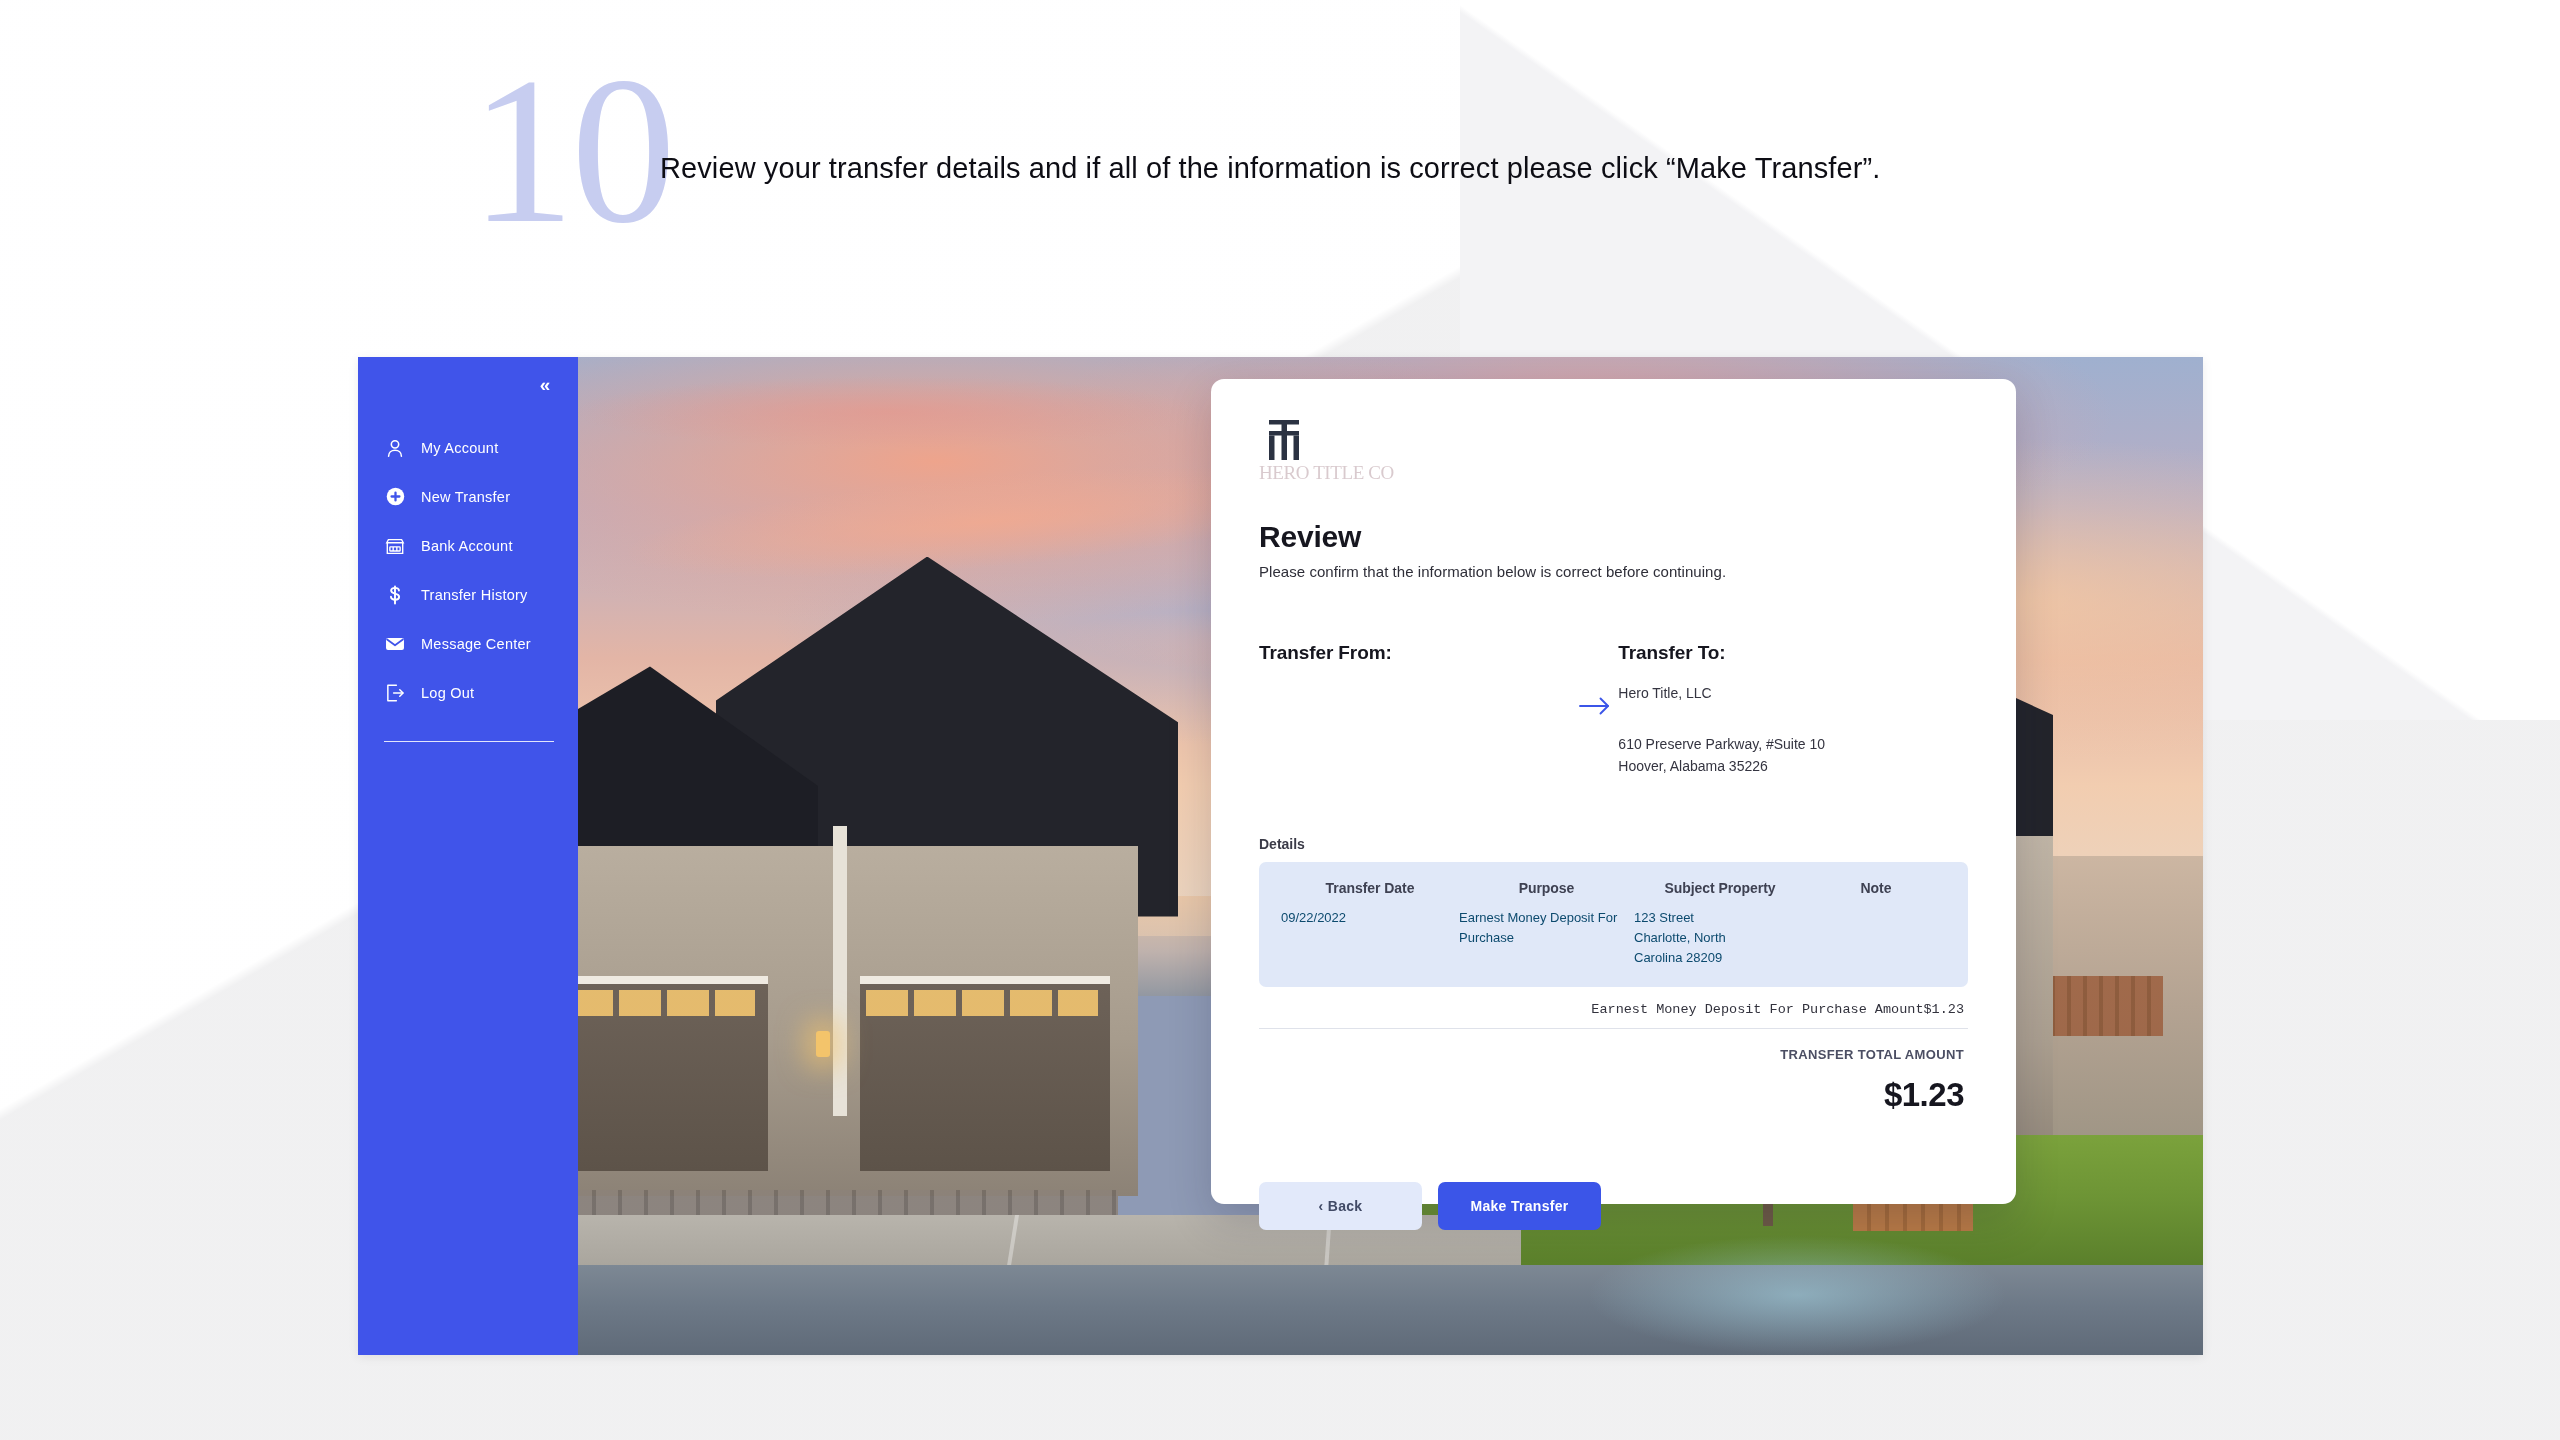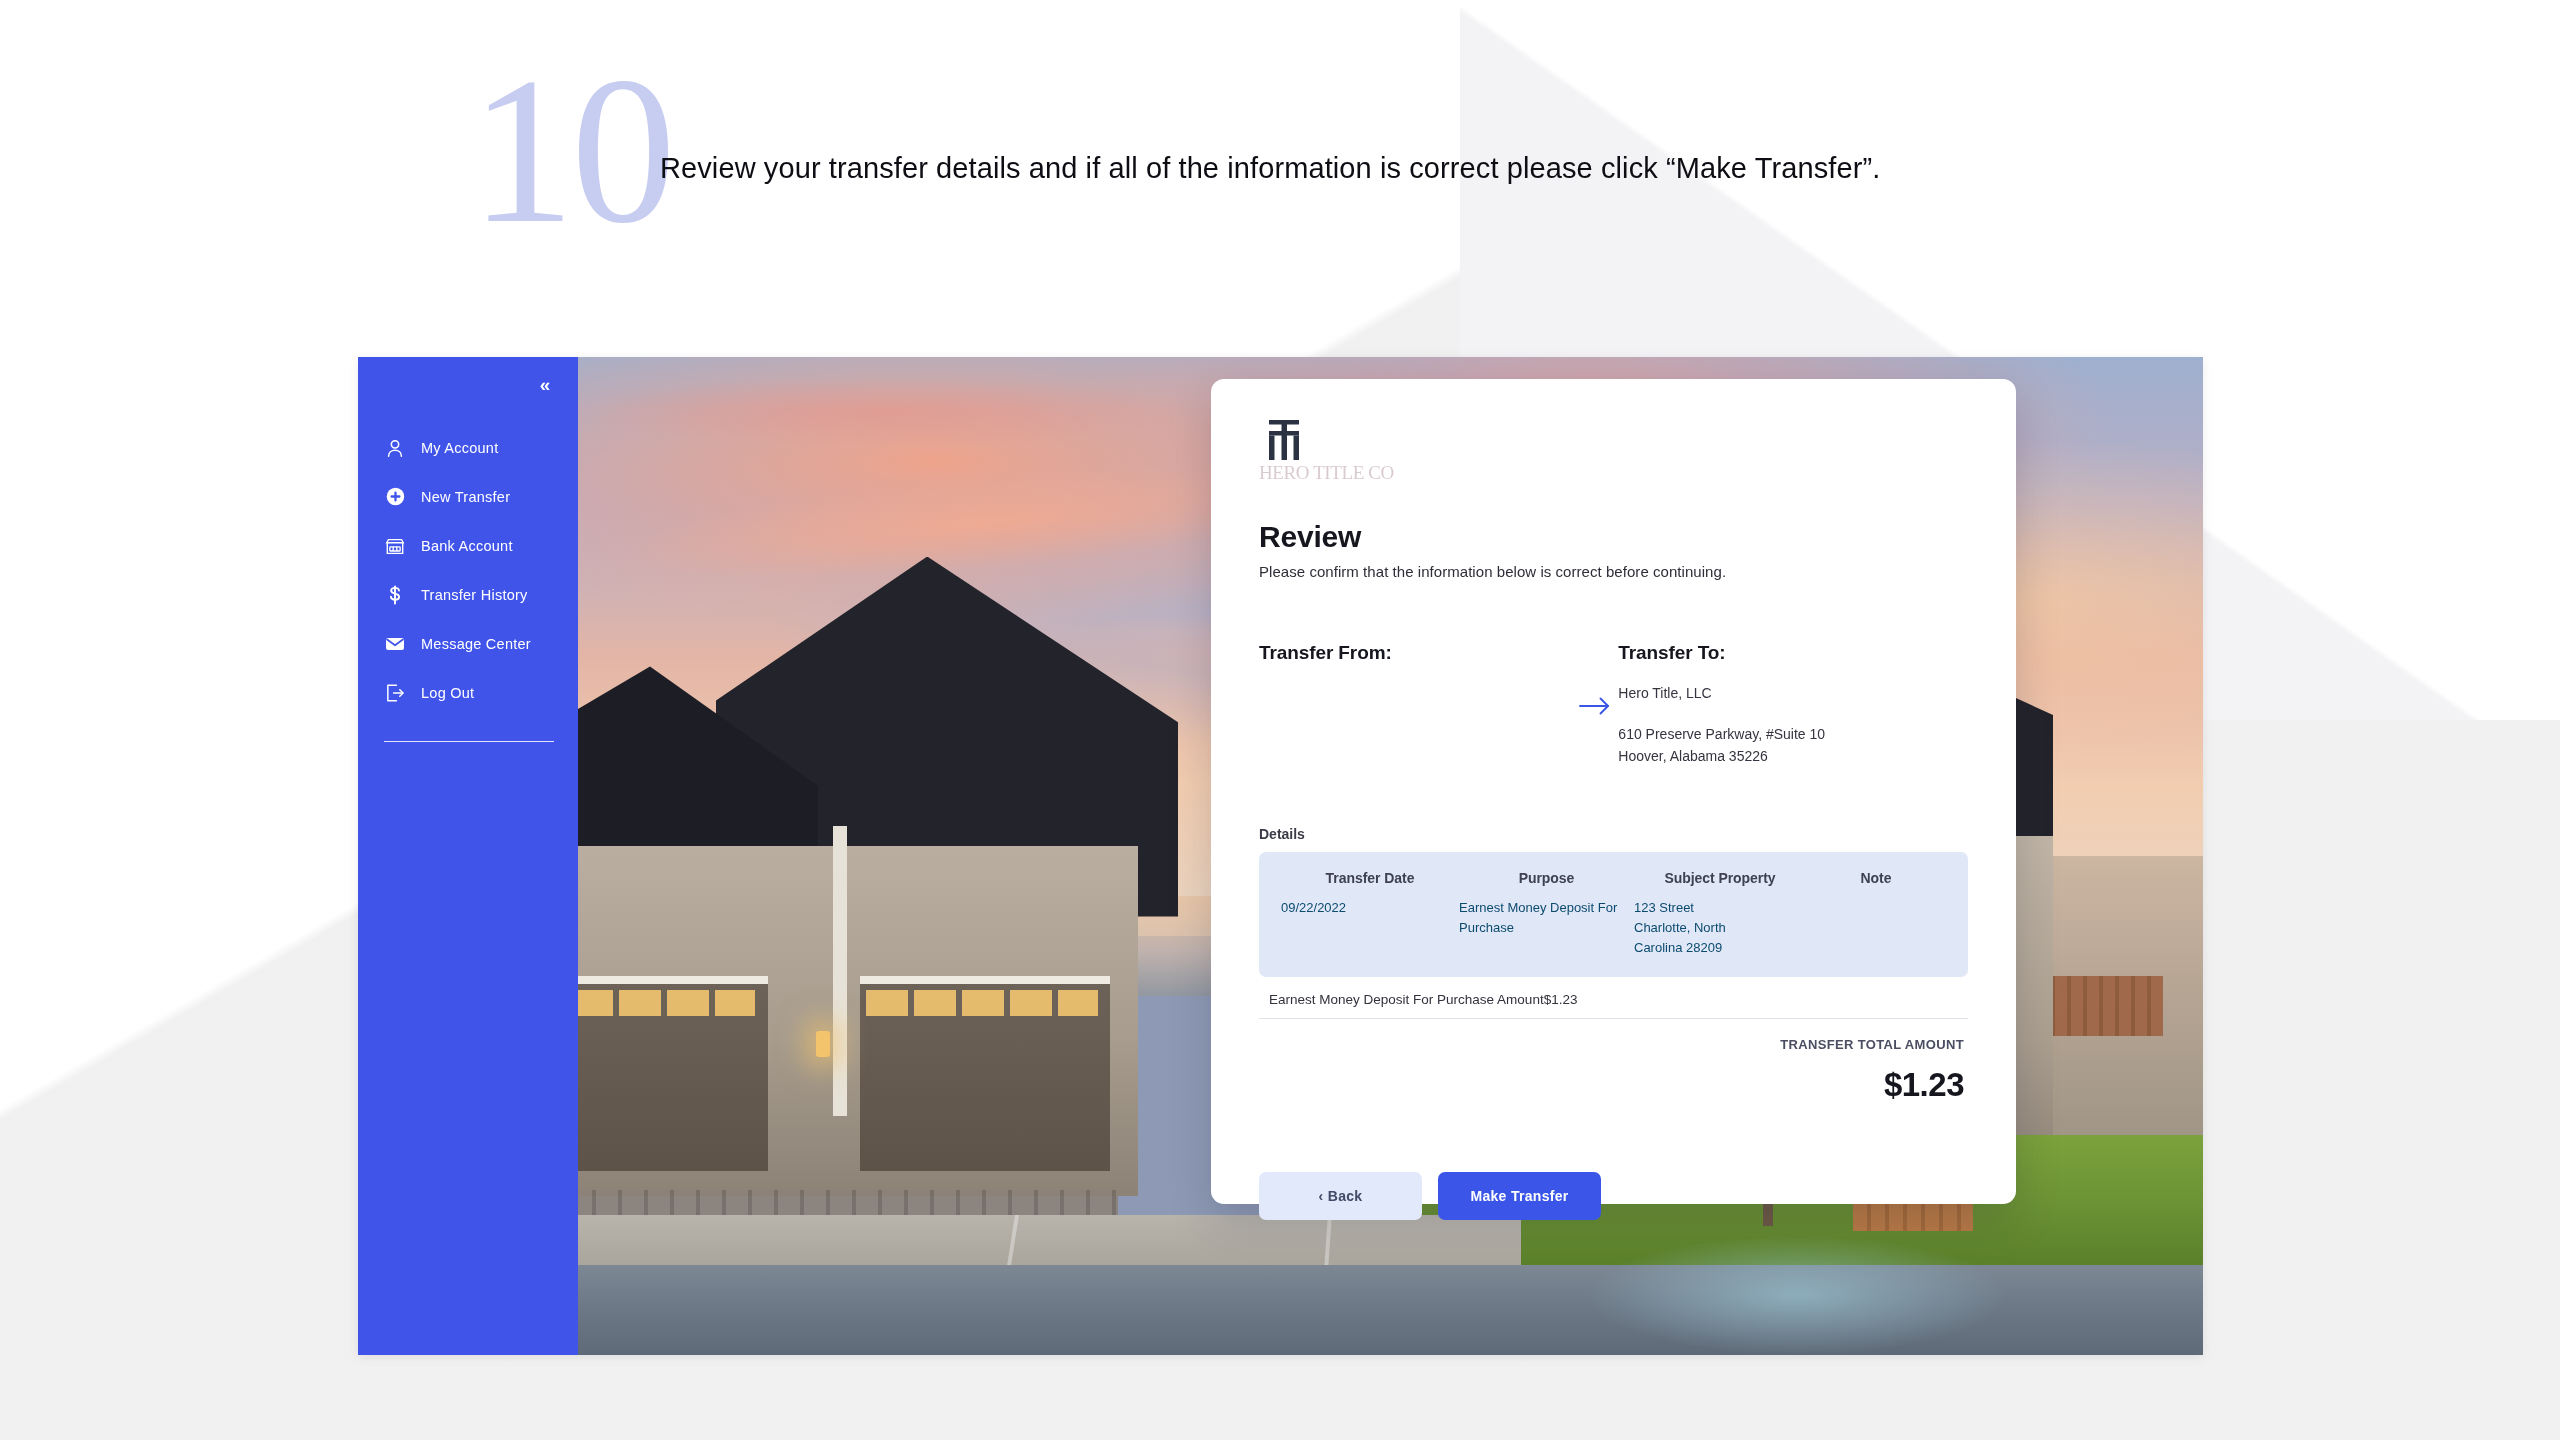--- a/index.html
+++ b/index.html
@@ -374,21 +374,21 @@
     margin-bottom: 18px;
     letter-spacing: -.1px;
   }
   .tcol .lines { padding-left: 13px; }
   .tcol.right .lines { padding-left: 0; }
   .tline {
     font-size: 14px;
     color: #343440;
     line-height: 1.62;
   }
-  .tline.sp { margin-top: 18px; }
+  .tline.sp { margin-top: 28px; }
   .arrow-mid {
     position: absolute;
     left: 319px;
     top: 52px;
     width: 34px; height: 24px;
     color: #3b55e8;
   }
 
   .details-label {
     margin-top: 58px;
@@ -416,25 +416,26 @@
     text-align: center;
   }
   .dcell {
     font-size: 13px;
     color: #0c4a6e;
     line-height: 1.52;
   }
 
   .line-item {
     display: flex;
-    justify-content: flex-start;
+    justify-content: flex-end;
     align-items: center;
     border-bottom: 1px solid #dfe2ea;
     padding: 13px 4px 11px 10px;
     margin-top: 2px;
+    font-family: Liberation Mono, monospace;
   }
   .line-item .li-label { font-size: 13.5px; color: #32323d; }
   .line-item .li-amt  { font-size: 13.5px; color: #32323d; }
 
   .total-label {
     text-align: right;
     font-size: 13px;
     font-weight: 700;
     color: #4b4e63;
     letter-spacing: .35px;

